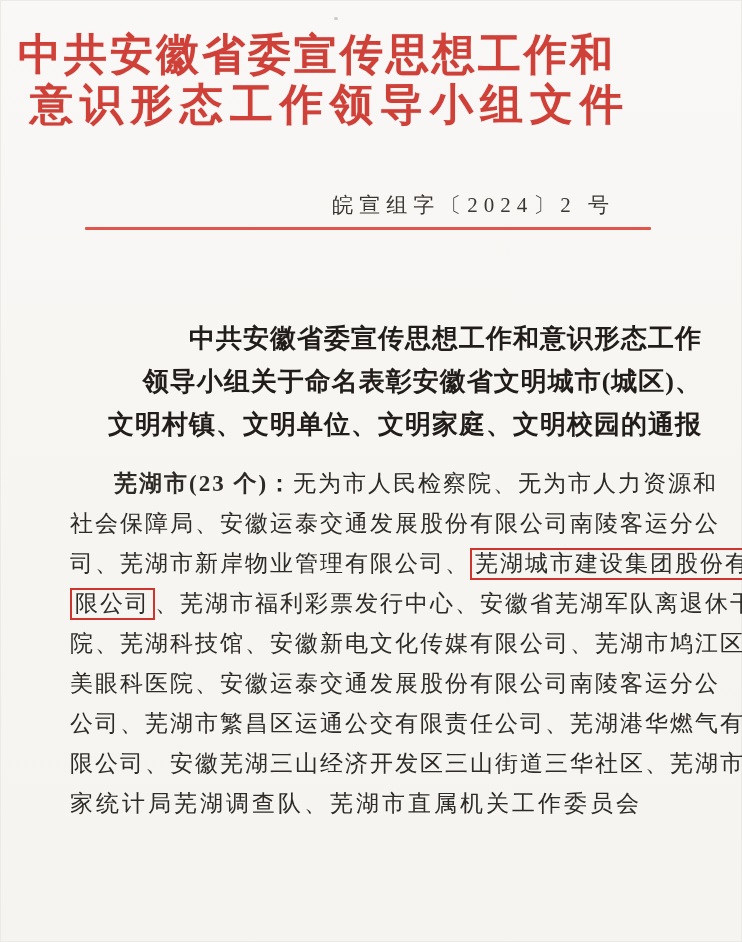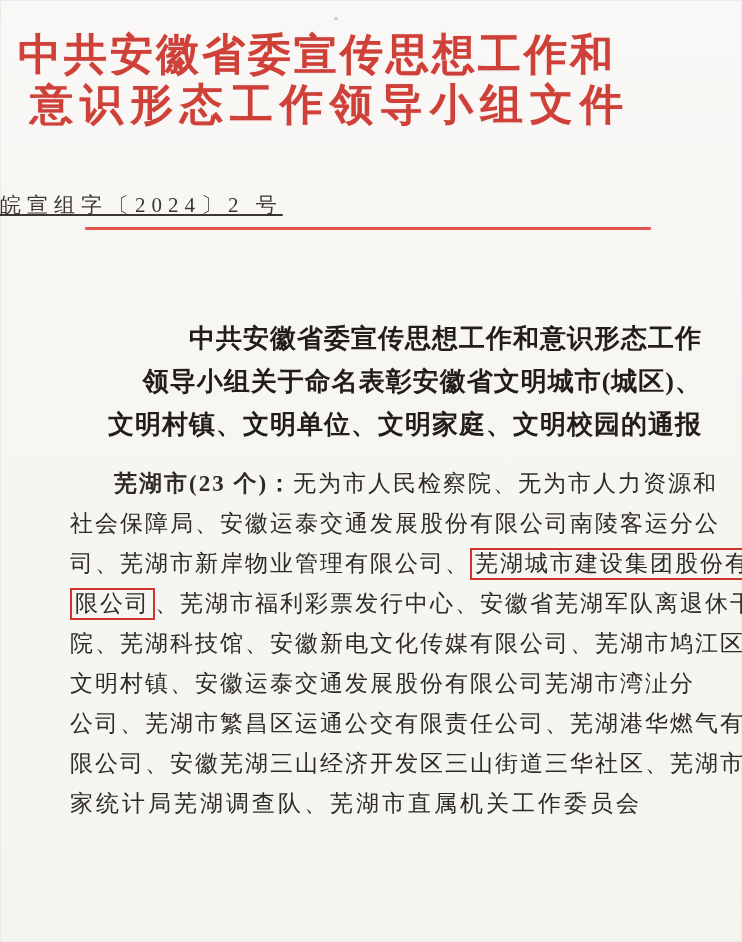--- a/index.html
+++ b/index.html
@@ -31,25 +31,24 @@
     letter-spacing: 3px;
     text-shadow: 0 0 1px rgba(206, 64, 56, 0.35);
   }
   .red-header .hline2 { letter-spacing: 7px; padding-left: 26px; }
   
   .doc-number {
     position: absolute;
     top: 191px;
     left: 0;
     width: 615px;
-    text-align: left;
+    text-align: right;
     color: #3a3732;
     font-size: 21px;
     letter-spacing: 6px;
-    text-decoration: underline;
   }
   
   .red-divider {
     position: absolute;
     top: 227px;
     left: 85px;
     width: 566px;
     height: 3px;
     background: #e0564c;
     border-radius: 1px;
@@ -129,19 +128,19 @@
       <span class="lead-bold">芜湖市(23 个)：</span><span>无为市人民检察院、无为市人力资源和</span>
     </div>
     <div class="body-line">社会保障局、安徽运泰交通发展股份有限公司南陵客运分公</div>
     <div class="body-line">
       <span>司、芜湖市新岸物业管理有限公司、</span><span class="highlight-box">芜湖城市建设集团股份有</span>
     </div>
     <div class="body-line">
       <span class="highlight-box">限公司</span><span>、芜湖市福利彩票发行中心、安徽省芜湖军队离退休干</span>
     </div>
     <div class="body-line">院、芜湖科技馆、安徽新电文化传媒有限公司、芜湖市鸠江区</div>
-    <div class="body-line">文明村镇、安徽运泰交通发展股份有限公司芜湖市湾沚分</div>
+    <div class="body-line">美眼科医院、安徽运泰交通发展股份有限公司南陵客运分公</div>
     <div class="body-line">公司、芜湖市繁昌区运通公交有限责任公司、芜湖港华燃气有</div>
     <div class="body-line">限公司、安徽芜湖三山经济开发区三山街道三华社区、芜湖市</div>
     <div class="body-line last">家统计局芜湖调查队、芜湖市直属机关工作委员会</div>
   </div>
 
 </div>
 
 </body></html>

